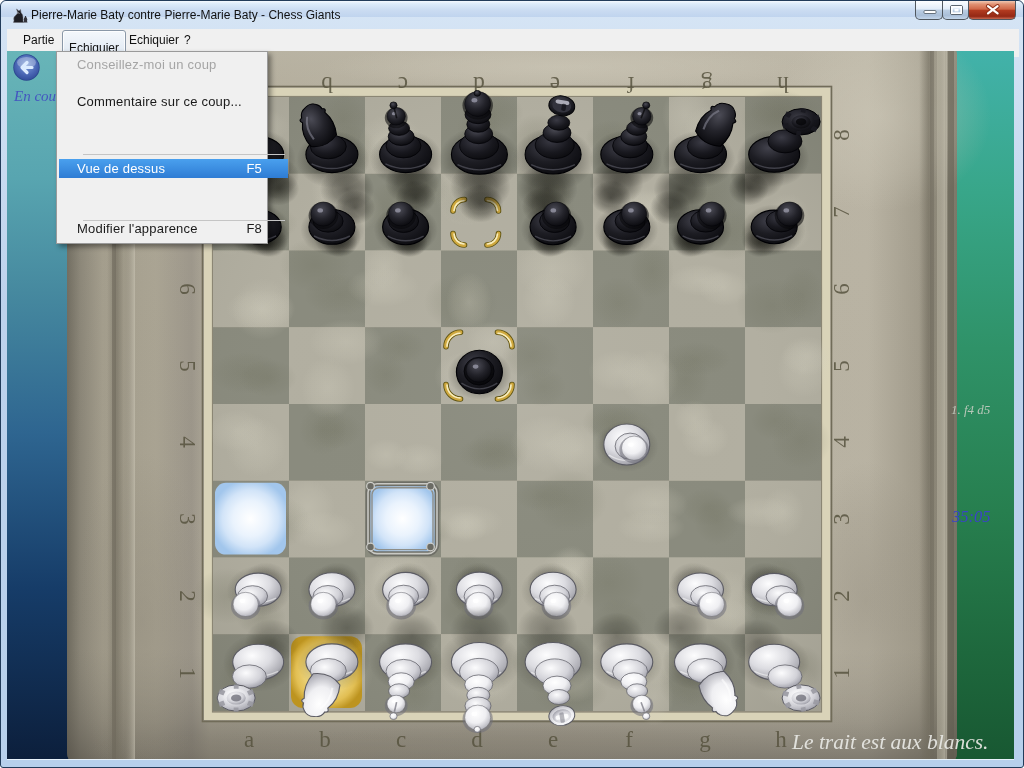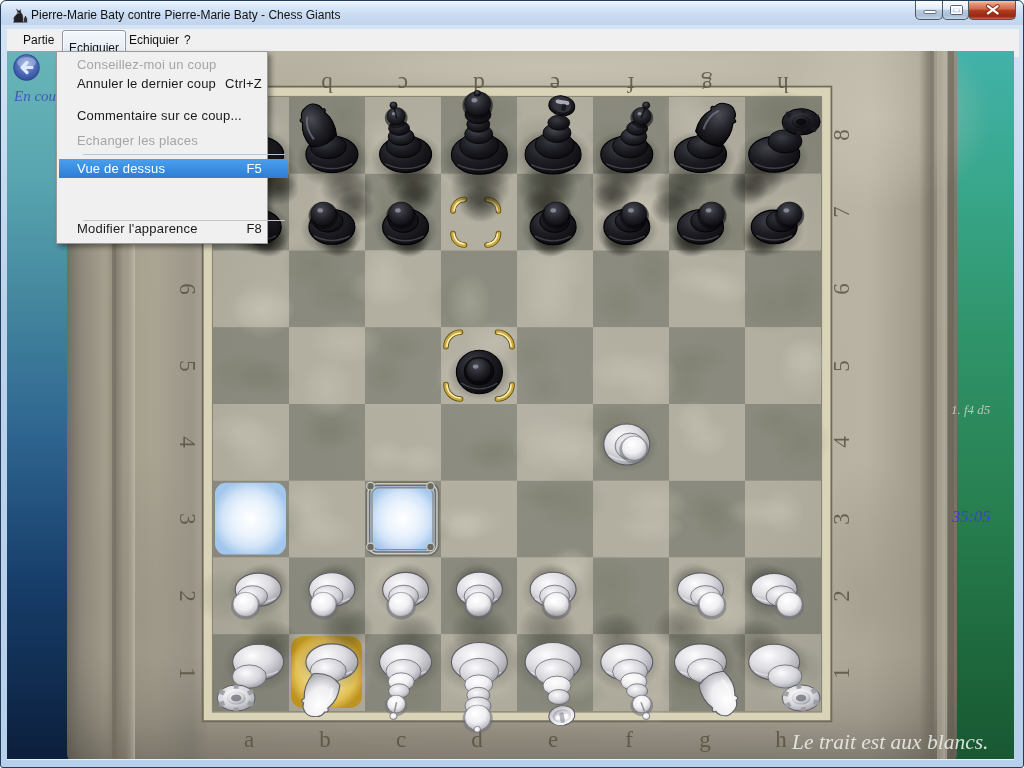--- a/index.html
+++ b/index.html
@@ -1,16 +1,16 @@
 <!DOCTYPE html>
 <html><head><meta charset="utf-8"><style>
 *{margin:0;padding:0;box-sizing:border-box}
 html,body{width:1024px;height:768px;overflow:hidden;font-family:"Liberation Sans",sans-serif}
 #win{position:relative;width:1024px;height:768px;background:linear-gradient(180deg,#d6e5f5 0%,#bdd2ec 40%,#b7d0ec 100%);border:1px solid #223c5a;border-radius:6px 6px 3px 3px}
-#title{position:absolute;left:0;top:0;width:100%;height:24px;border-radius:6px 6px 0 0;background:linear-gradient(180deg,#f4f9fe 0%,#dcebfa 18%,#cbdcf2 55%,#c0d4ee 100%)}
+#title{position:absolute;left:0;top:0;width:100%;height:16px;border-radius:6px 6px 0 0;background:linear-gradient(180deg,#f4f9fe 0%,#dcebfa 18%,#cbdcf2 55%,#c0d4ee 100%)}
 #title .txt{position:absolute;left:30px;top:7px;font-size:12px;color:#111}
 #icon{position:absolute;left:10px;top:6px;width:17px;height:17px}
 #press{left:55px;top:1px !important;padding:10px 6px 1px;border:1px solid #8a98a8;border-radius:3px;background:linear-gradient(180deg,#f4f8fc,#dfe8f2);box-shadow:inset 0 0 0 1px #ffffffcc}
 #menubar{position:absolute;left:6px;top:28px;width:1012px;height:28px;background:#f0f0f0;font-size:12px;color:#111}
 #menubar span{position:absolute;top:4px}
 #client{position:absolute;left:6px;top:50px;width:1007px;height:708px;overflow:hidden;background:#2a618d;box-shadow:0 1px 0 #e8f2fc}
 .cb{position:absolute;top:0;height:19px;border:1px solid #50575e;border-top:none;border-radius:0 0 5px 5px}
 .cb.mm{background:linear-gradient(180deg,#fdfeff 0%,#e1ecf8 45%,#bccfe4 50%,#aabfd8 80%,#c3d6ea 100%)}
 #bmin{left:914px;width:28px}
 #bmax{left:941px;width:27px}
@@ -848,29 +848,22 @@
  <div class="cb" id="bclo">
       <svg width="48" height="19">
         <path d="M 19,5.2 L 28.6,12.4 M 28.6,5.2 L 19,12.4" stroke="#8e3018" stroke-width="4.2" stroke-linecap="round"></path>
         <path d="M 19,5.2 L 28.6,12.4 M 28.6,5.2 L 19,12.4" stroke="#fff" stroke-width="2.2" stroke-linecap="round"></path>
       </svg>
     </div>
  <div id="menu">
   <div class="mi dis" style="top:3px">
         <span class="lbl">Conseillez-moi un coup</span>
       </div>
-  <div class="mi" style="top:22px">
-        <span class="lbl">Annuler le dernier coup</span>
-        <span class="sc">Ctrl+Z</span>
-      </div>
-  <div class="mi" style="top:54px">
+  <div class="mi" style="top:40px">
         <span class="lbl">Commentaire sur ce coup...</span>
-      </div>
-  <div class="mi dis" style="top:79px">
-        <span class="lbl">Echanger les places</span>
       </div>
   <div class="sep" style="top:102px"></div>
   <div class="mi sel" style="top:107px">
         <span class="lbl">Vue de dessus</span>
         <span class="sc">F5</span>
       </div>
   <div class="sep" style="top:168px"></div>
   <div class="mi" style="top:167px">
         <span class="lbl">Modifier l'apparence</span>
         <span class="sc">F8</span>

